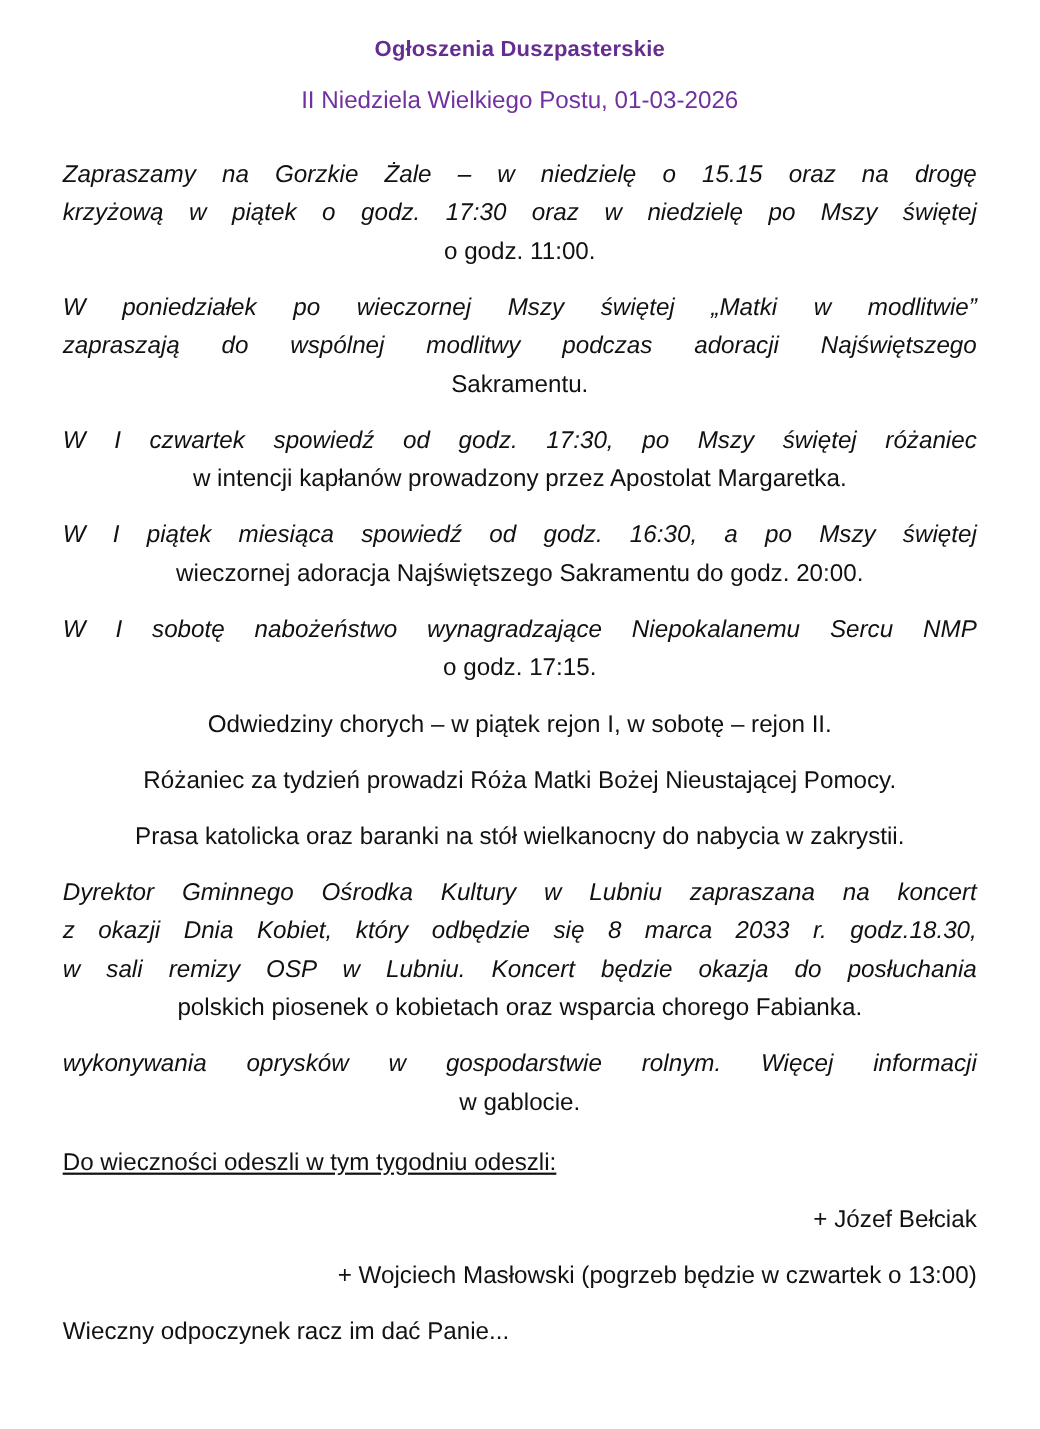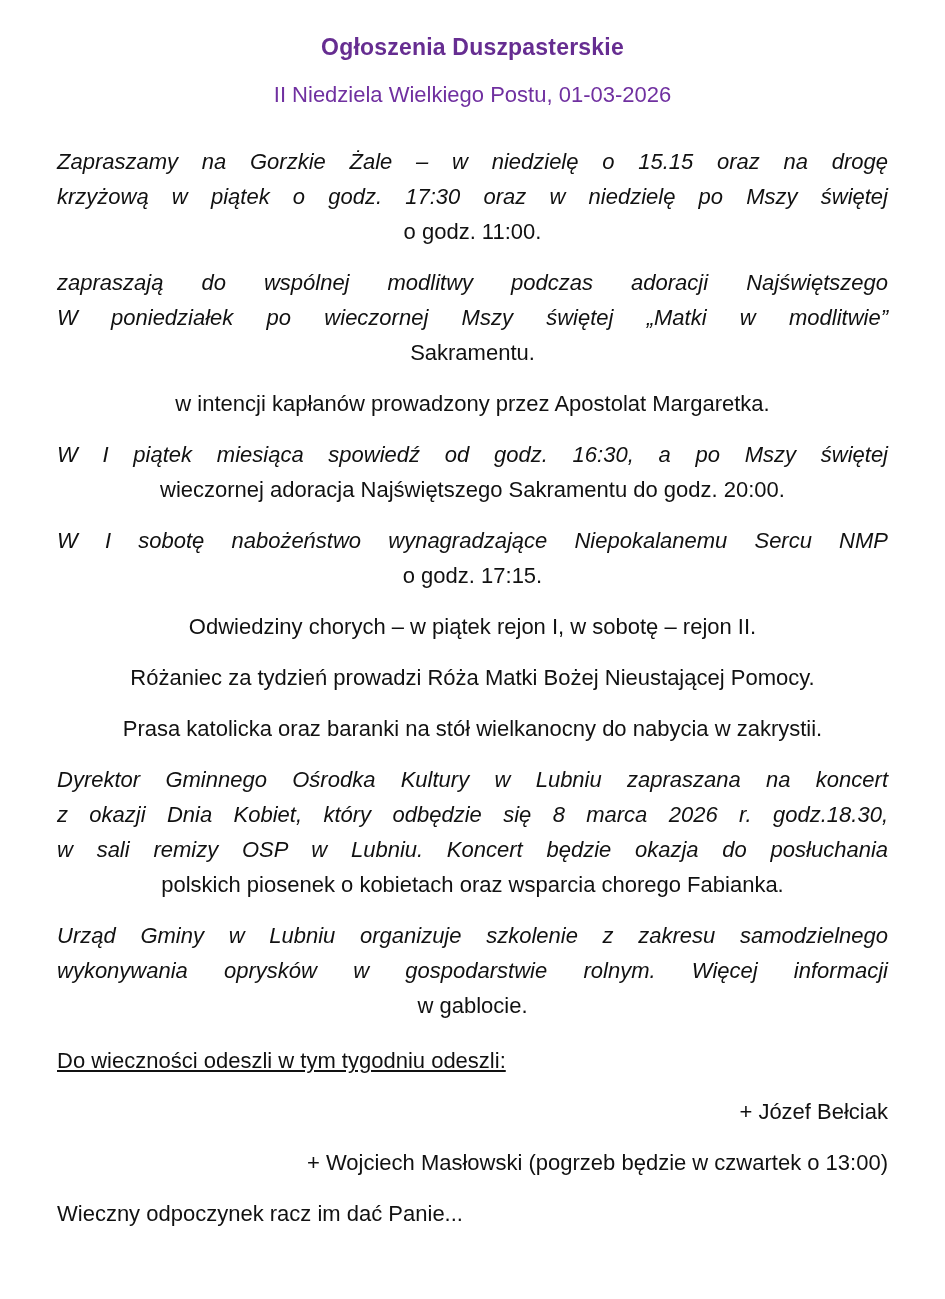--- a/index.html
+++ b/index.html
@@ -10,21 +10,21 @@
   body {
     width: 945px;
     min-height: 1299px;
     box-sizing: border-box;
     padding: 34px 57px 20px 57px;
     font-family: "Liberation Sans", "DejaVu Sans", sans-serif;
     color: #111111;
   }
   .doc-header { text-align: center; }
   .doc-title {
-    font-size: 23px;
+    font-size: 20px;
     font-weight: bold;
     color: #662D91;
     margin: 0 0 21px 0;
     letter-spacing: 0.2px;
   }
   .doc-subtitle {
     font-size: 22px;
     font-weight: normal;
     color: #7030A0;
     margin: 0 0 36px 0;
@@ -69,25 +69,26 @@
   <h2 class="doc-subtitle" style="color: rgb(112, 48, 160);">II Niedziela Wielkiego Postu, 01-03-2026</h2>
 </div>
 
 <div class="body-text">
     <div class="para">
       <div class="jline">Zapraszamy na Gorzkie Żale – w niedzielę o 15.15 oraz na drogę</div>
       <div class="jline">krzyżową w piątek o godz. 17:30 oraz w niedzielę po Mszy świętej</div>
       <div class="lastline">o godz. 11:00.</div>
     </div>
     <div class="para">
+      <div class="jline">W poniedziałek po wieczornej Mszy świętej „Matki w modlitwie”</div>
       <div class="jline">zapraszają do wspólnej modlitwy podczas adoracji Najświętszego</div>
-      <div class="jline">W poniedziałek po wieczornej Mszy świętej „Matki w modlitwie”</div>
       <div class="lastline">Sakramentu.</div>
     </div>
     <div class="para">
+      <div class="jline">W I czwartek spowiedź od godz. 17:30, po Mszy świętej różaniec</div>
       <div class="lastline">w intencji kapłanów prowadzony przez Apostolat Margaretka.</div>
     </div>
     <div class="para">
       <div class="jline">W I piątek miesiąca spowiedź od godz. 16:30, a po Mszy świętej</div>
       <div class="lastline">wieczornej adoracja Najświętszego Sakramentu do godz. 20:00.</div>
     </div>
     <div class="para">
       <div class="jline">W I sobotę nabożeństwo wynagradzające Niepokalanemu Sercu NMP</div>
       <div class="lastline">o godz. 17:15.</div>
     </div>
@@ -95,26 +96,25 @@
       <div class="lastline">Odwiedziny chorych – w piątek rejon I, w sobotę – rejon II.</div>
     </div>
     <div class="para">
       <div class="lastline">Różaniec za tydzień prowadzi Róża Matki Bożej Nieustającej Pomocy.</div>
     </div>
     <div class="para">
       <div class="lastline">Prasa katolicka oraz baranki na stół wielkanocny do nabycia w zakrystii.</div>
     </div>
     <div class="para">
       <div class="jline">Dyrektor Gminnego Ośrodka Kultury w Lubniu zapraszana na koncert</div>
-      <div class="jline">z okazji Dnia Kobiet, który odbędzie się 8 marca 2026 r. godz.18.30,</div>
+      <div class="jline">z okazji Dnia Kobiet, który odbędzie się 8 marca 2033 r. godz.18.30,</div>
       <div class="jline">w sali remizy OSP w Lubniu. Koncert będzie okazja do posłuchania</div>
       <div class="lastline">polskich piosenek o kobietach oraz wsparcia chorego Fabianka.</div>
     </div>
     <div class="para">
-      <div class="jline">Urząd Gminy w Lubniu organizuje szkolenie z zakresu samodzielnego</div>
       <div class="jline">wykonywania oprysków w gospodarstwie rolnym. Więcej informacji</div>
       <div class="lastline">w gablocie.</div>
     </div>
   </div>
 
 <div class="memorial">
   <div class="memorial-heading">Do wieczności odeszli w tym tygodniu odeszli:</div>
   <div>
       <div class="memorial-entry">+ Józef Bełciak</div>
       <div class="memorial-entry">+ Wojciech Masłowski (pogrzeb będzie w czwartek o 13:00)</div>

